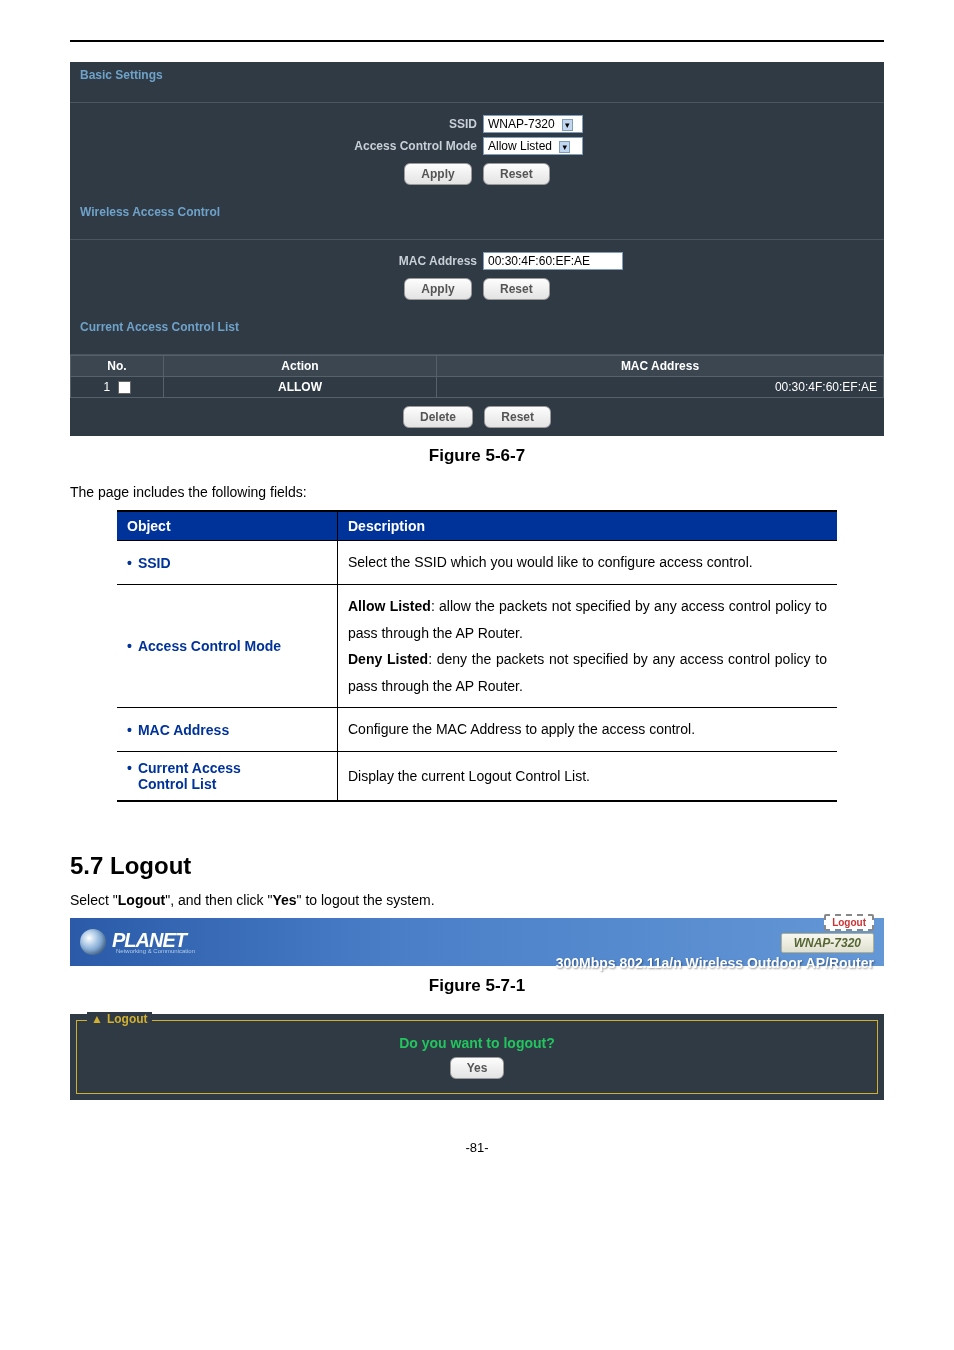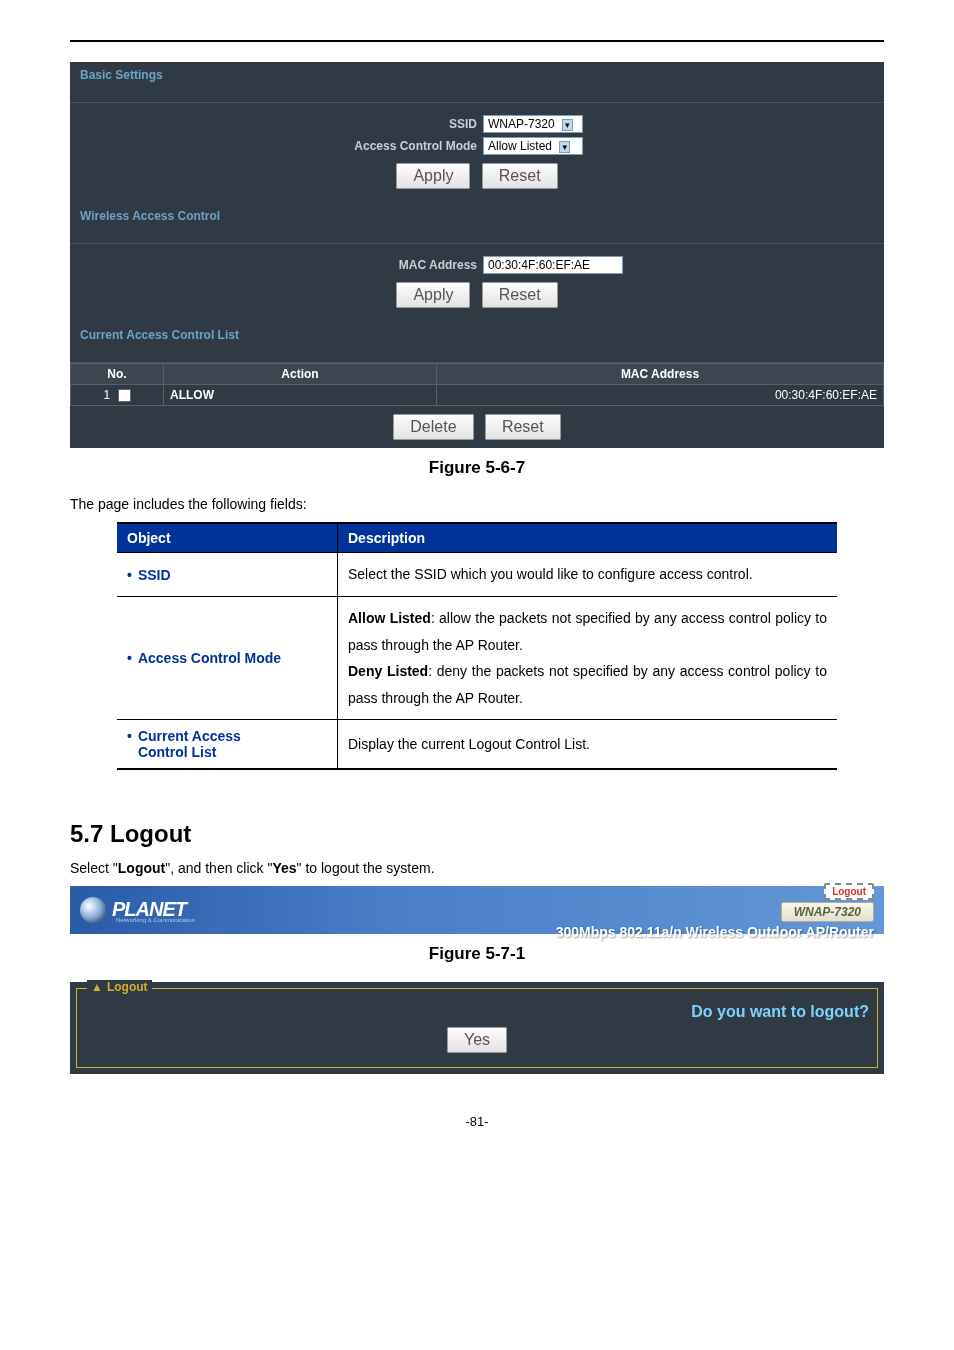--- a/index.html
+++ b/index.html
@@ -71,23 +71,24 @@
   .btn-row {
     text-align: center;
     margin: 8px 0 6px 0;
   }
   .btn {
     display: inline-block;
     background: linear-gradient(#fdfdfd, #e3e3e3);
     border: 1px solid #9a9a9a;
     color: #555;
     padding: 3px 16px;
-    font-size: 16px;
+    font-size: 12px;
     margin: 0 4px;
-    border-radius: 1px;
+    border-radius: 6px;
+    font-weight: bold;
   }
   .note-center {
     text-align: center;
     color: #c8cfd6;
     font-weight: bold;
     margin: 4px 0;
   }
   
   .acl-table {
     width: 100%;
@@ -102,21 +103,21 @@
   .acl-table th {
     background: #3b4651;
     color: #fff;
   }
   .acl-table td {
     background: #2f3a45;
     color: #fff;
   }
   .acl-table .action-cell {
     font-weight: bold;
-    text-align: left;
+    text-align: center;
     padding-right: 6px;
   }
   .acl-table .mac-cell {
     text-align: right;
     padding-right: 6px;
   }
   .acl-checkbox {
     display: inline-block;
     width: 11px;
     height: 11px;
@@ -274,24 +275,24 @@
     padding: 0 4px;
     color: #d0b030;
     font-weight: bold;
     font-size: 12px;
   }
   .logout-legend-icon {
     color: #d0b030;
     margin-right: 4px;
   }
   .logout-prompt {
-    color: #7dd3fc;
-    font-weight: bold;
-    font-size: 16px;
-    text-align: right;
+    color: #22c55e;
+    font-weight: bold;
+    font-size: 14px;
+    text-align: center;
     margin: 10px 0 6px 0;
   }
   .logout-btn-row {
     text-align: center;
   }
 
   .page-num {
     text-align: center;
     font-size: 13px;
     margin-top: 40px;
@@ -384,20 +385,24 @@
       <td class="desc-cell">Select the SSID which you would like to configure access control.</td>
     </tr>
     <tr>
       <td class="obj-name"><span class="bullet">•</span><span>Access Control Mode</span></td>
       <td class="desc-cell">
         <b>Allow Listed</b><span>: allow the packets not specified by any access control policy to pass through the AP Router.</span><br>
         <b>Deny Listed</b><span>: deny the packets not specified by any access control policy to pass through the AP Router.</span>
       </td>
     </tr>
     <tr>
+      <td class="obj-name"><span class="bullet">•</span><span>MAC Address</span></td>
+      <td class="desc-cell">Configure the MAC Address to apply the access control.</td>
+    </tr>
+    <tr>
       <td class="obj-name">
         <span class="bullet">•</span><span>Current Access</span><br>
         <span style="visibility:hidden" class="bullet">•</span><span>Control List</span>
       </td>
       <td class="desc-cell">Display the current Logout Control List.</td>
     </tr>
   </tbody>
     </table>
 
   <div class="h2">5.7  Logout</div>

